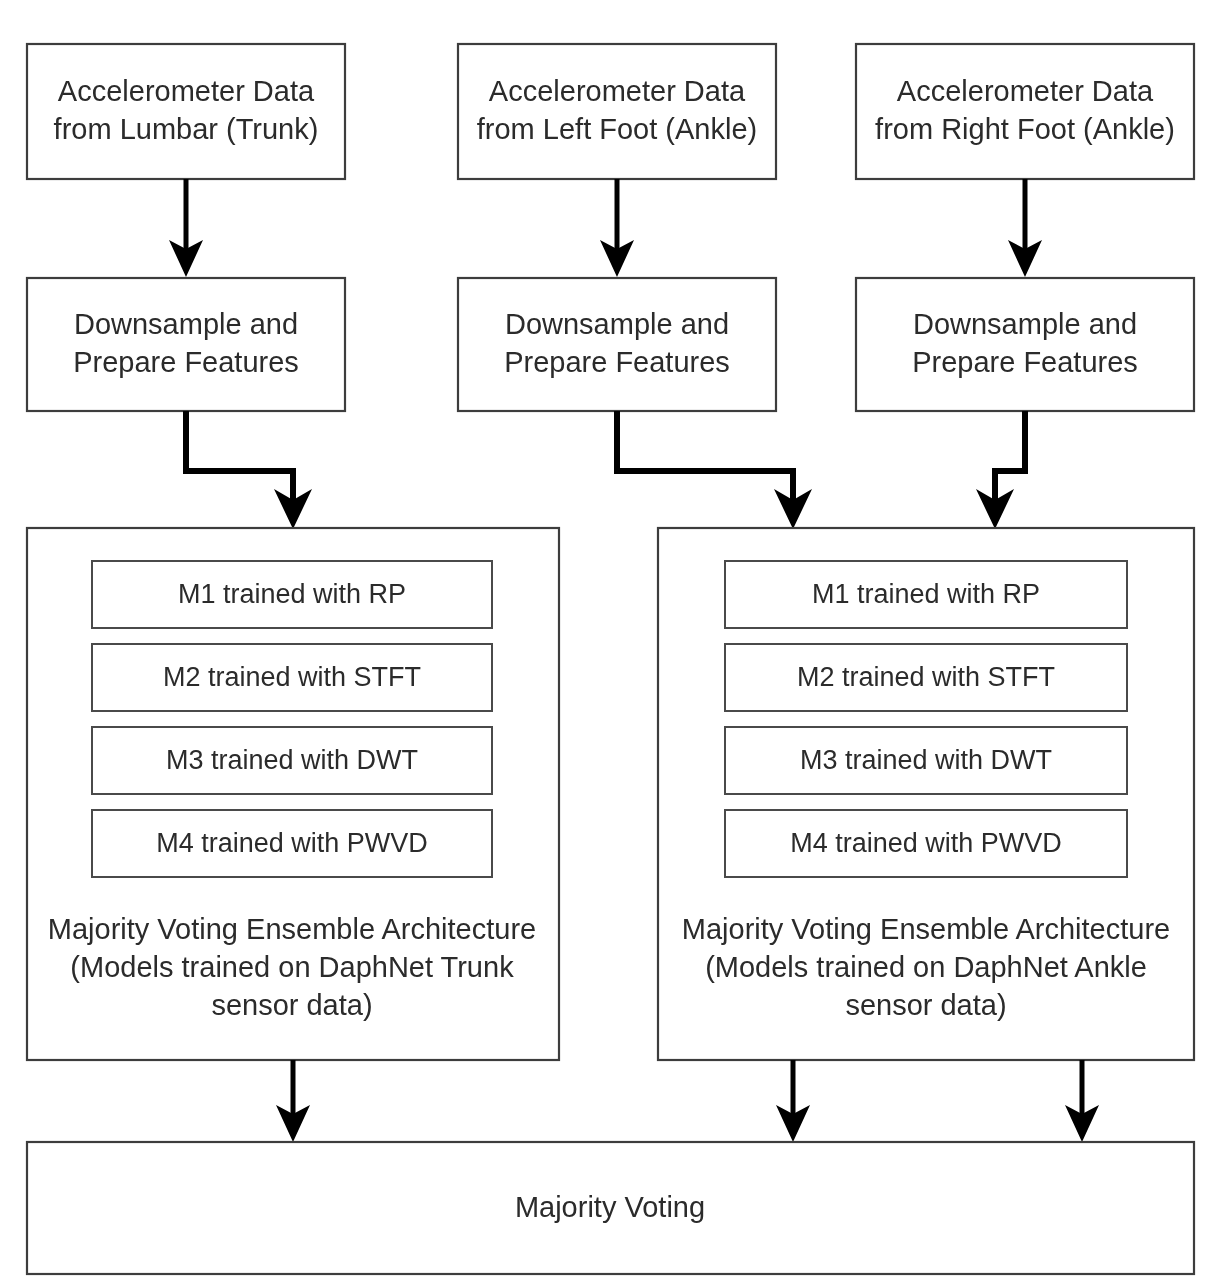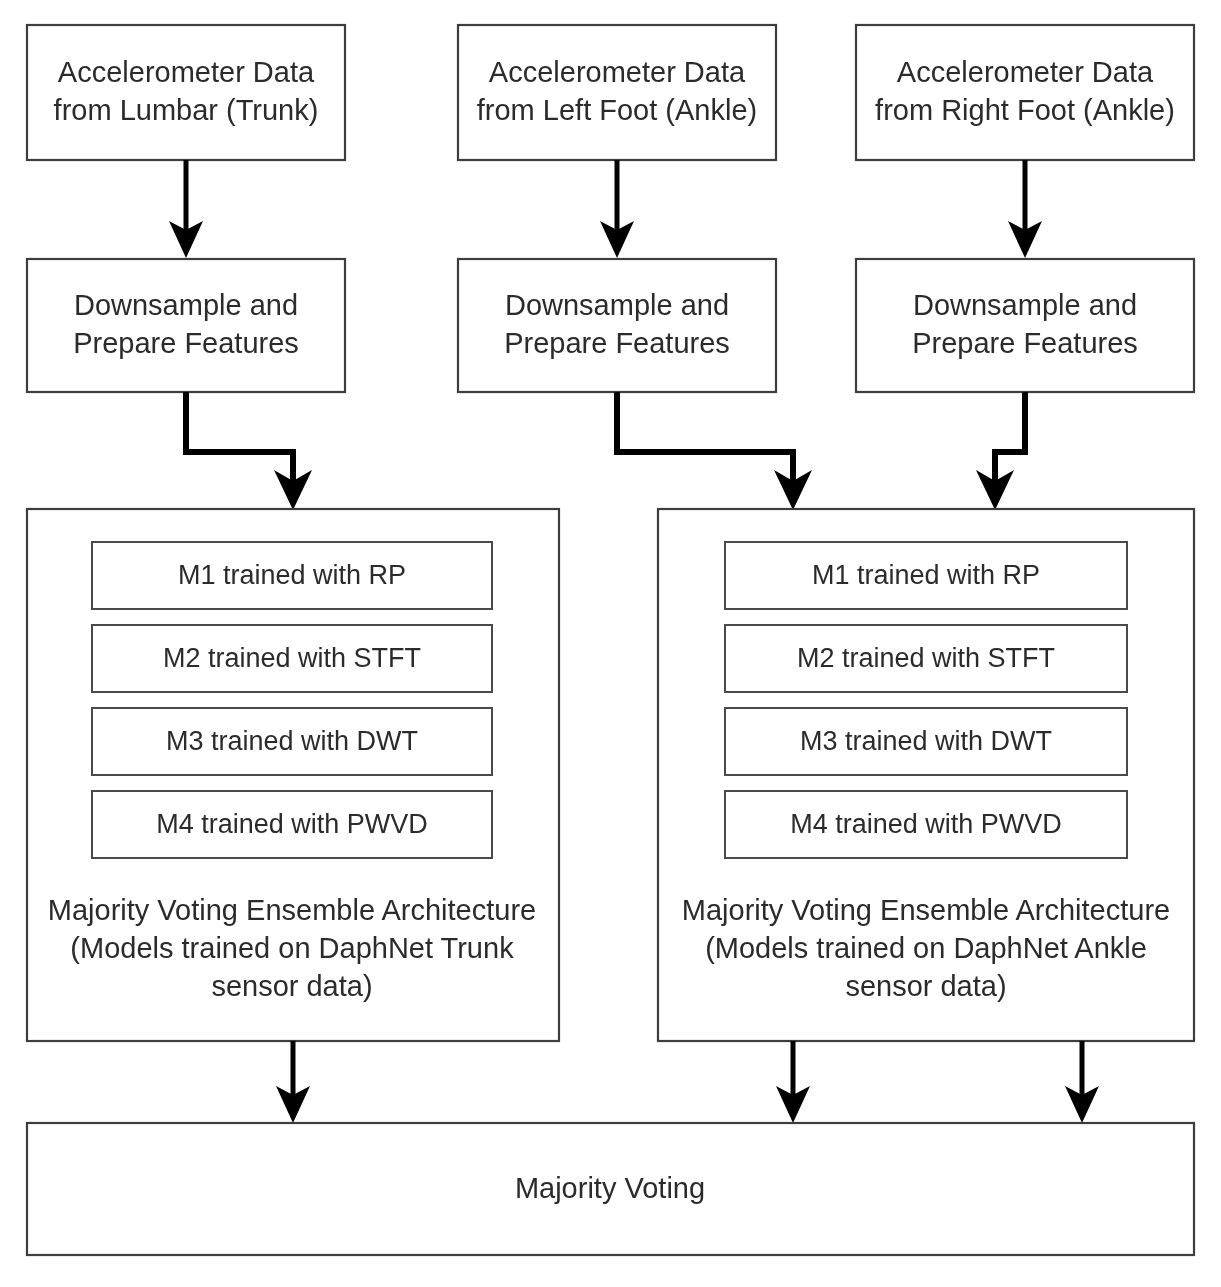--- a/index.html
+++ b/index.html
@@ -11,20 +11,21 @@
     width: 1221px;
     height: 1287px;
     font-family: "Liberation Sans", sans-serif;
     color: #1a1a1a;
     overflow: hidden;
   }
   #diagram-root {
     position: relative;
     width: 1221px;
     height: 1235px;
+    margin-top: 19px;
   }
   svg.flow {
     position: absolute;
     top: 0;
     left: 0;
     width: 1221px;
     height: 1287px;
   }
   .box-rect {
     fill: #ffffff;

